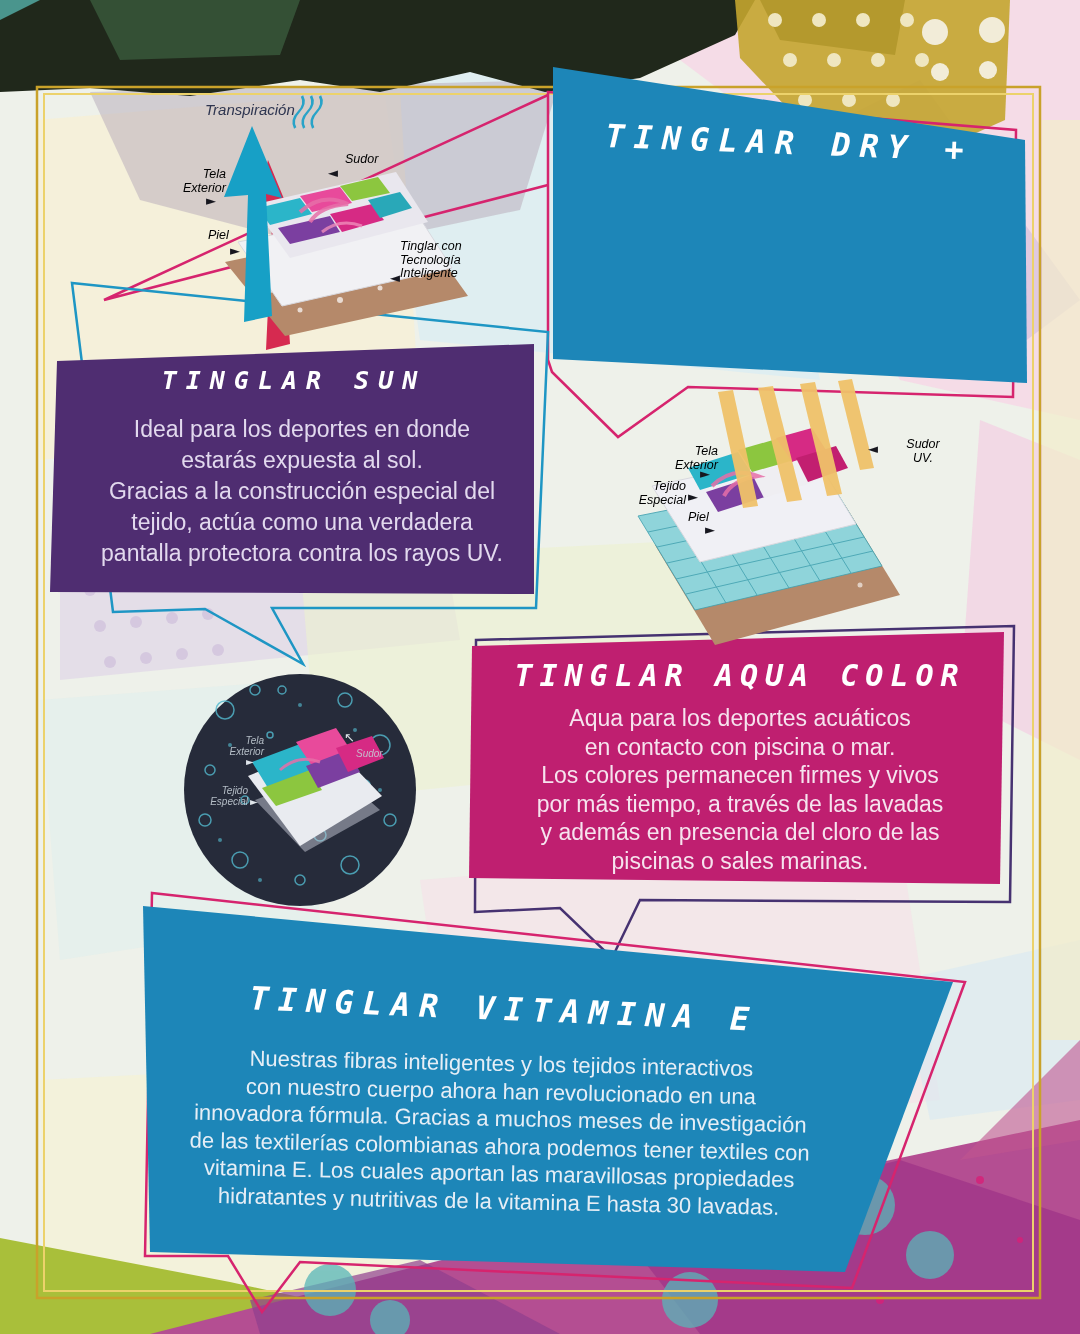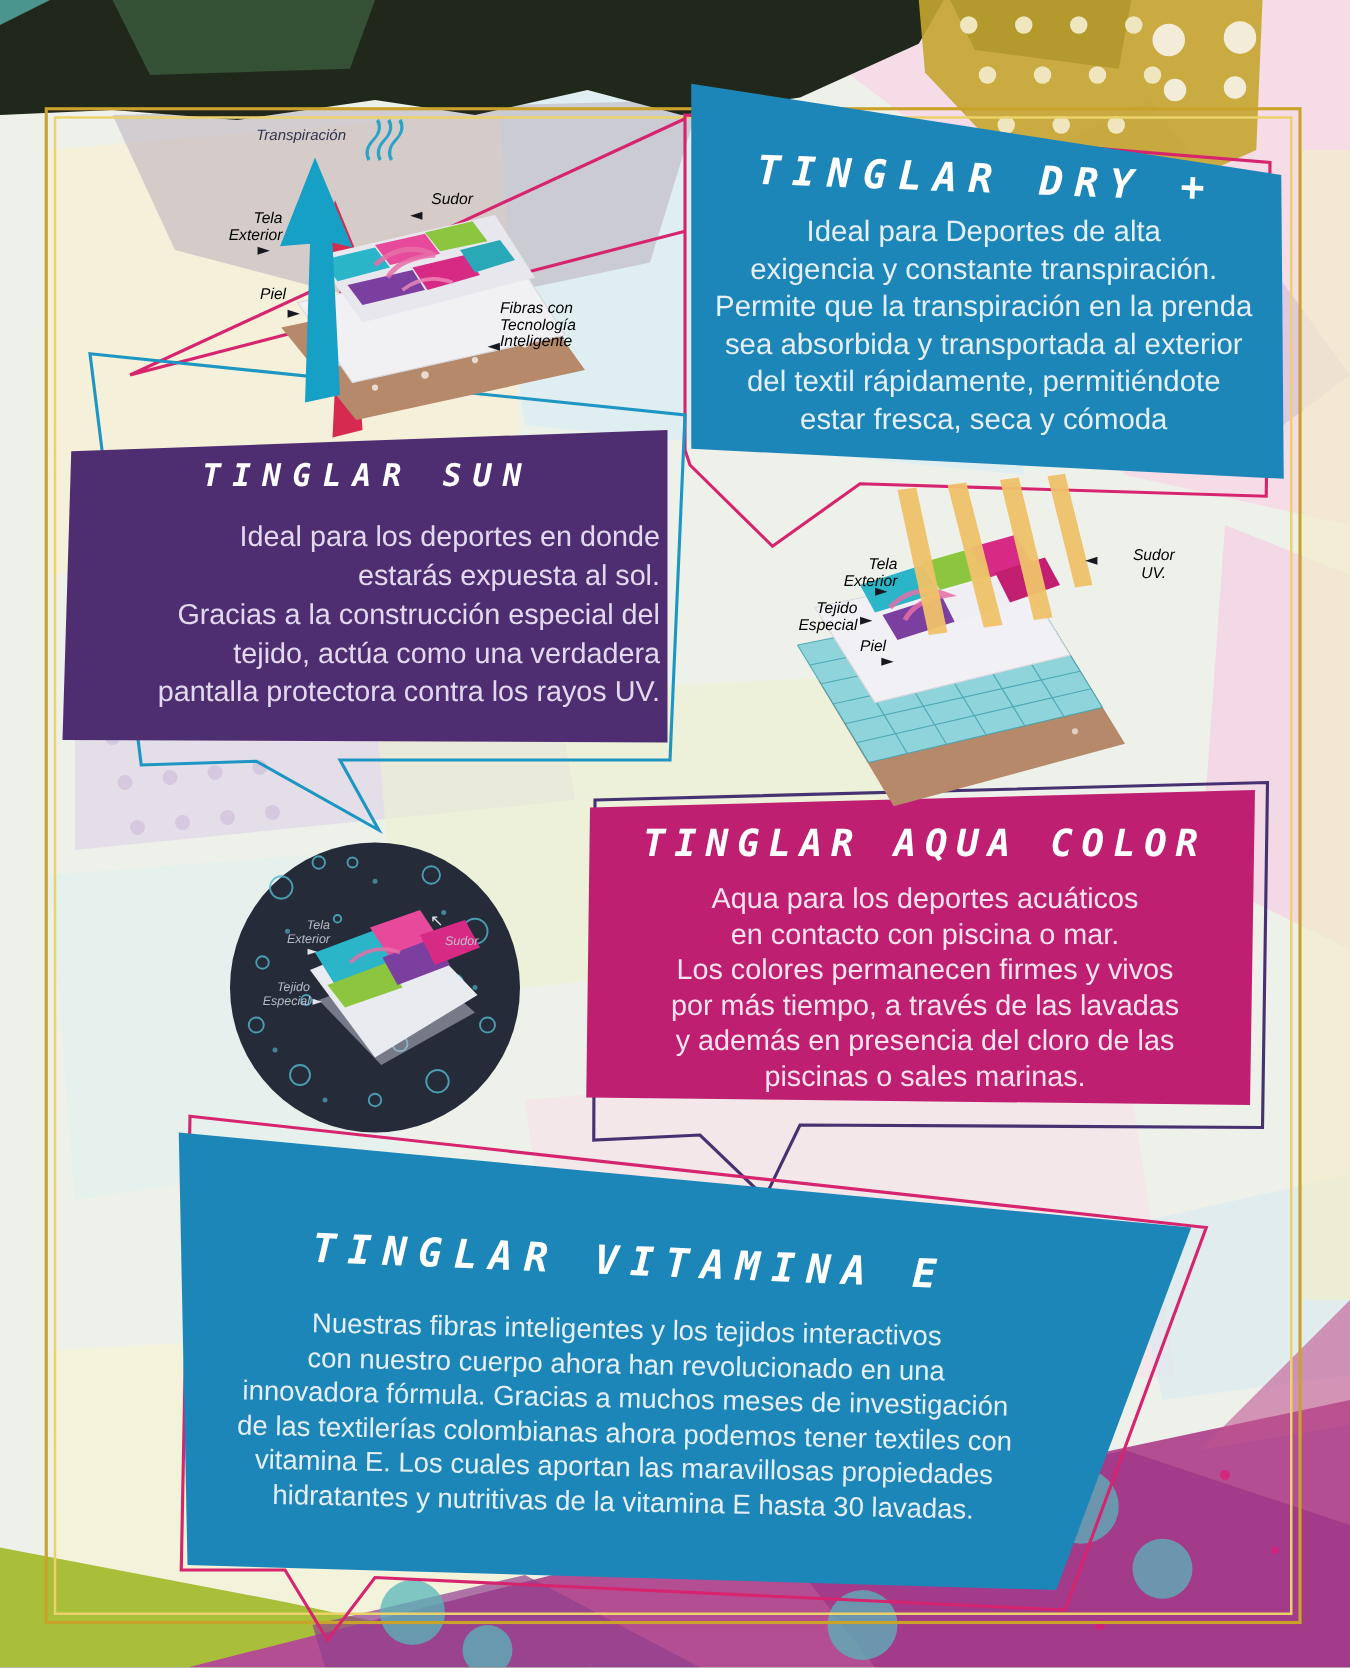--- a/index.html
+++ b/index.html
@@ -7,26 +7,26 @@
   .stage svg{position:absolute;left:0;top:0;}
   .t{position:absolute;}
   .ptitle{font-family:"DejaVu Sans Mono",monospace;font-weight:bold;font-style:italic;color:#ffffff;
           text-transform:uppercase;letter-spacing:9px;text-align:center;white-space:nowrap;}
   .pbody{color:#e6eef6;white-space:pre-line;text-align:center;font-family:"Liberation Sans",sans-serif;}
   .lbl{font-style:italic;color:#000000;font-size:12.5px;line-height:13.5px;white-space:pre-line;font-family:"Liberation Sans",sans-serif;}
   .lbl.r{text-align:right;}
   .arrow{position:absolute;color:#17171f;font-size:13px;line-height:13px;font-style:normal;font-family:"DejaVu Sans",sans-serif;}
   .clbl{font-style:italic;color:#c3ccd4;font-size:10px;line-height:11px;opacity:.9;white-space:pre-line;}
   .carrow{position:absolute;color:#dfe5ea;font-size:10px;line-height:10px;font-family:"DejaVu Sans",sans-serif;}
-  .caption{font-style:italic;color:#2e3550;font-size:12px;}
+  .caption{font-style:italic;color:#2e3550;font-size:15px;}
 
   #dry-title{left:568px;top:124px;width:442px;font-size:32px;transform:rotate(2.2deg);}
   #dry-body{left:558px;top:170px;width:458px;font-size:23.5px;line-height:30px;}
   #sun-title{left:82px;top:366px;width:424px;font-size:25px;}
-  #sun-body{left:76px;top:414px;width:452px;font-size:23px;line-height:31px;text-align:right;color:#e2d9ee;}
+  #sun-body{left:76px;top:414px;width:452px;font-size:23px;line-height:31px;text-align:center;color:#e2d9ee;}
   #aqua-title{left:484px;top:658px;width:512px;font-size:30px;letter-spacing:7px;}
   #aqua-body{left:482px;top:704px;width:516px;font-size:23px;line-height:28.5px;color:#f6e3ee;}
   #vit-title{left:192px;top:990px;width:624px;font-size:32px;transform:rotate(2.4deg);}
   #vit-body{left:148px;top:1050px;width:704px;font-size:22px;line-height:27.5px;transform:rotate(1.2deg);}
 </style>
 </head>
 <body>
 
 <div class="stage">
 
@@ -240,26 +240,20 @@
     <polygon points="252,762 300,744 316,768 268,788" fill="#2bb5c9"></polygon>
     <polygon points="296,742 336,728 352,752 312,766" fill="#e84a9b"></polygon>
     <polygon points="262,788 310,770 322,790 276,806" fill="#8cc63f"></polygon>
     <polygon points="306,766 348,750 360,772 318,788" fill="#7b3fa0"></polygon>
     <polygon points="336,748 372,736 384,758 348,772" fill="#d62a84"></polygon>
     <path d="M280,770 q18,-16 40,-8" fill="none" stroke="#e66fa8" stroke-width="3" opacity=".85"></path>
   </g>
 </svg>
 
 <div class="t ptitle" id="dry-title">Tinglar Dry +</div>
-<div class="t pbody" id="dry-body">Ideal para Deportes de alta
-exigencia y constante transpiración.
-Permite que la transpiración en la prenda
-sea absorbida y transportada al exterior
-del textil rápidamente, permitiéndote
-estar fresca, seca y cómoda</div>
 
 <div class="t ptitle" id="sun-title">Tinglar Sun</div>
 <div class="t pbody" id="sun-body">Ideal para los deportes en donde
 estarás expuesta al sol.
 Gracias a la construcción especial del
 tejido, actúa como una verdadera
 pantalla protectora contra los rayos UV.</div>
 
 <div class="t ptitle" id="aqua-title">Tinglar Aqua Color</div>
 <div class="t pbody" id="aqua-body">Aqua para los deportes acuáticos
@@ -278,21 +272,21 @@
 hidratantes y nutritivas de la vitamina E hasta 30 lavadas.</div>
 
 <div class="t caption" style="left:205px;top:101px;">Transpiración</div>
 <div class="t lbl r" style="left:148px;top:168px;width:78px;">Tela
 Exterior</div>
 <span class="arrow" style="left:206px;top:194px;">►</span>
 <div class="t lbl" style="left:345px;top:153px;">Sudor</div>
 <span class="arrow" style="left:328px;top:166px;">◄</span>
 <div class="t lbl" style="left:208px;top:229px;">Piel</div>
 <span class="arrow" style="left:230px;top:244px;">►</span>
-<div class="t lbl" style="left:400px;top:240px;width:92px;">Fibras con
+<div class="t lbl" style="left:400px;top:240px;width:92px;">Tinglar con
 Tecnología
 Inteligente</div>
 <span class="arrow" style="left:390px;top:271px;">◄</span>
 
 <div class="t lbl r" style="left:648px;top:445px;width:70px;">Tela
 Exterior</div>
 <span class="arrow" style="left:700px;top:467px;">►</span>
 <div class="t lbl r" style="left:628px;top:480px;width:58px;">Tejido
 Especial</div>
 <span class="arrow" style="left:688px;top:490px;">►</span>

